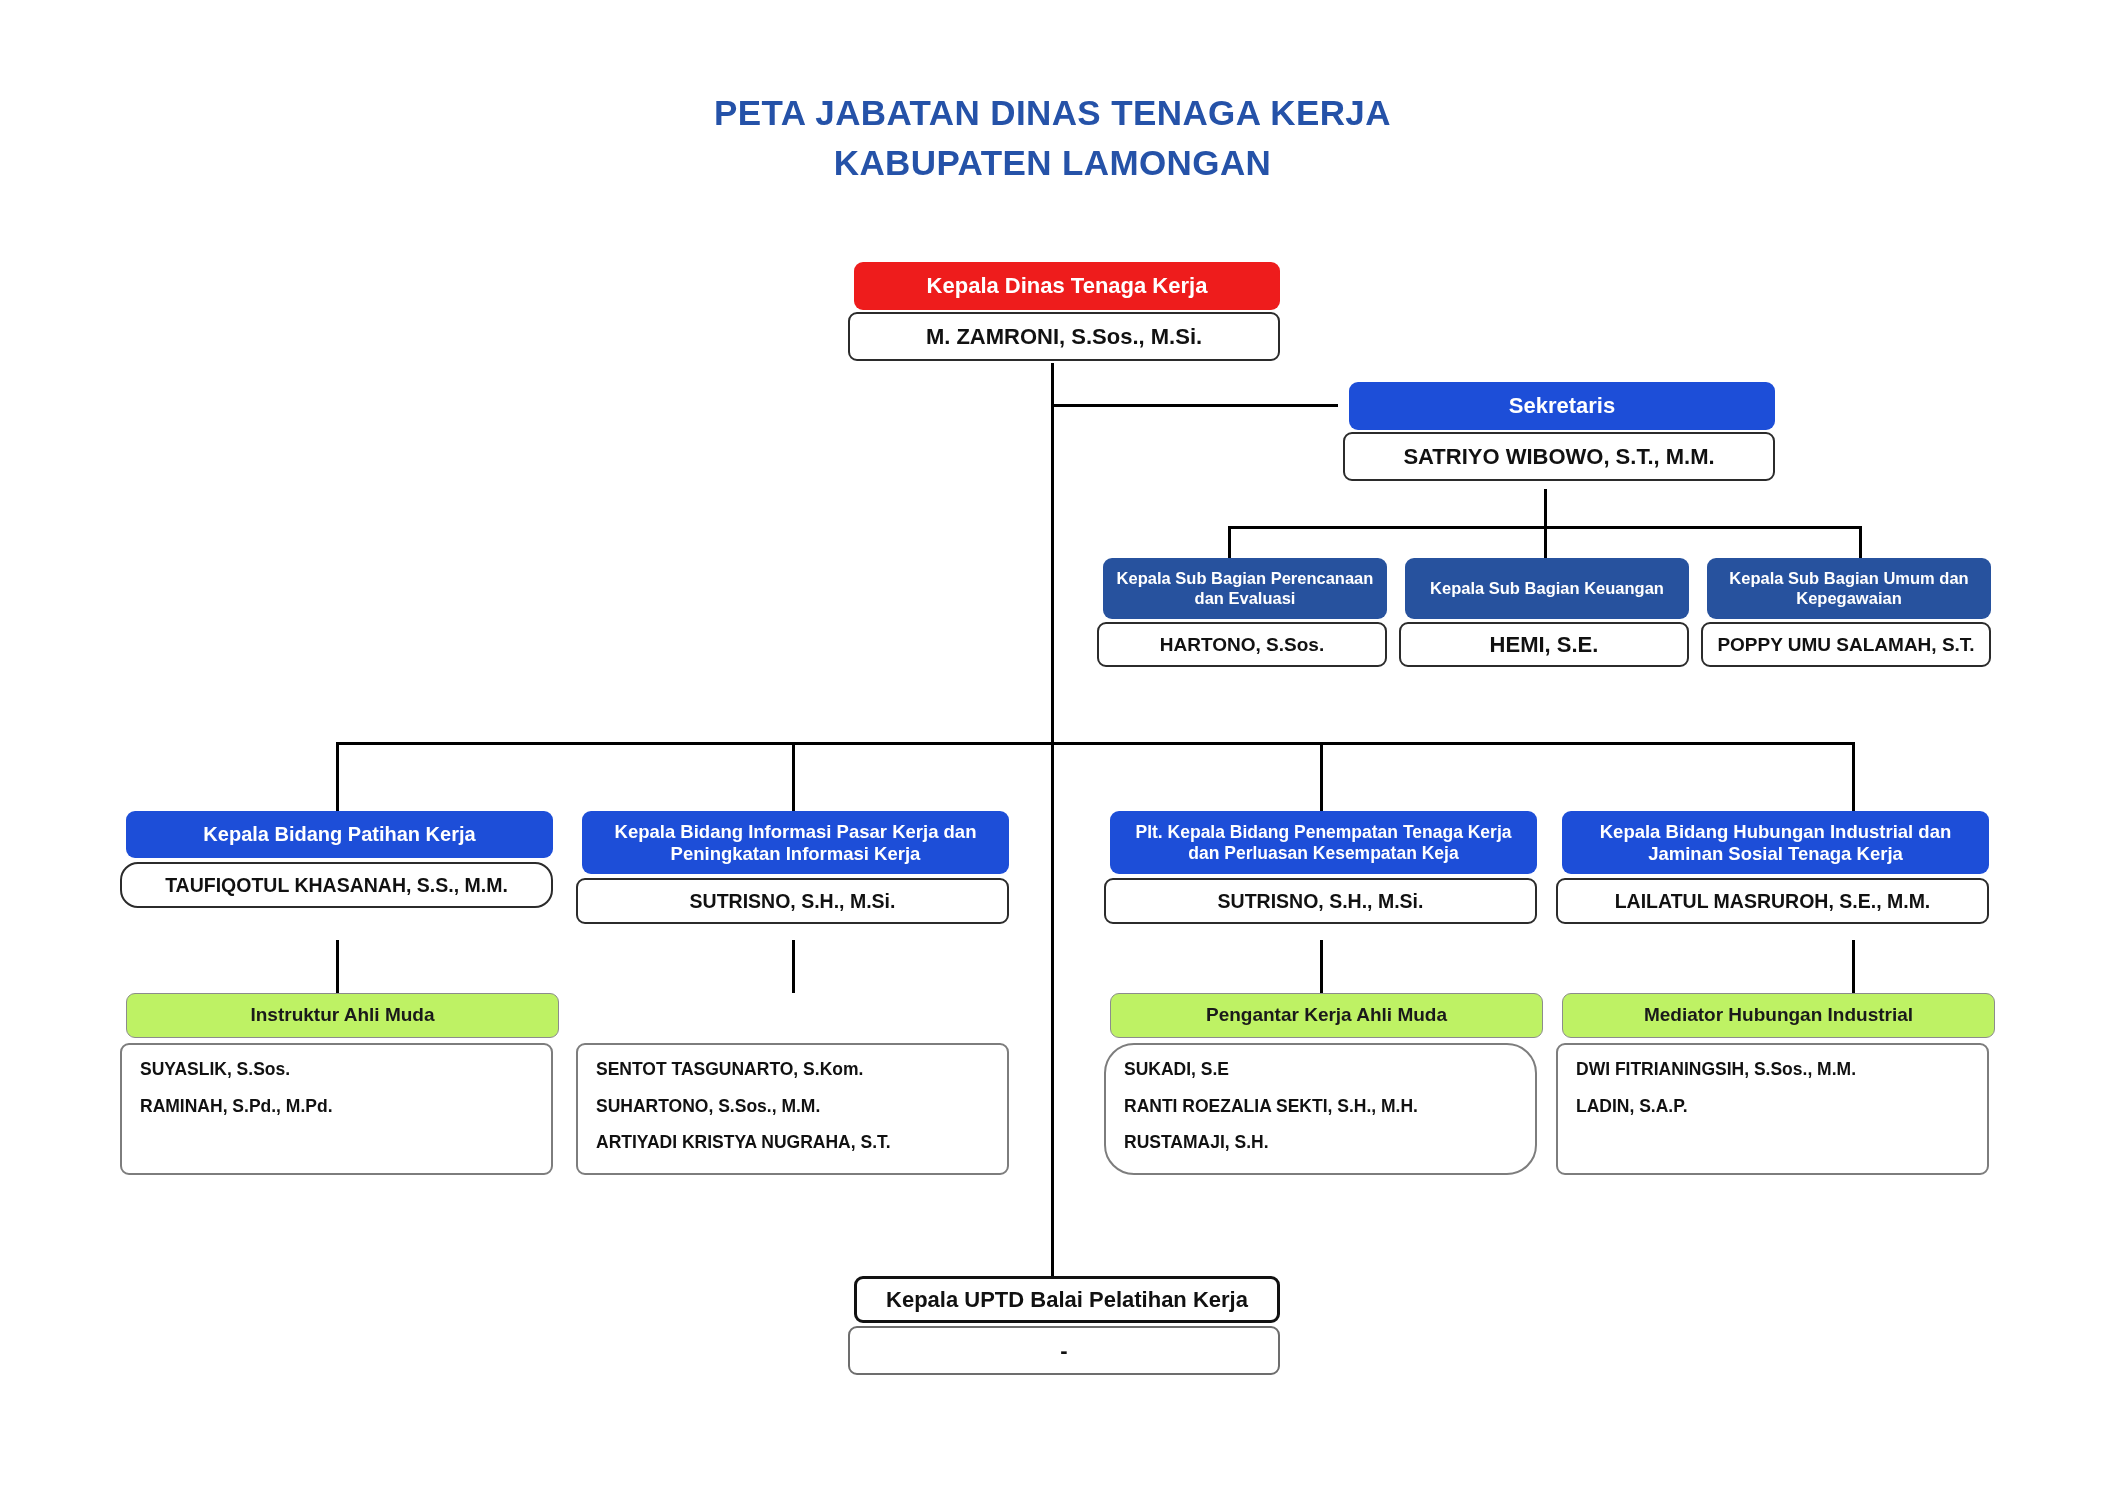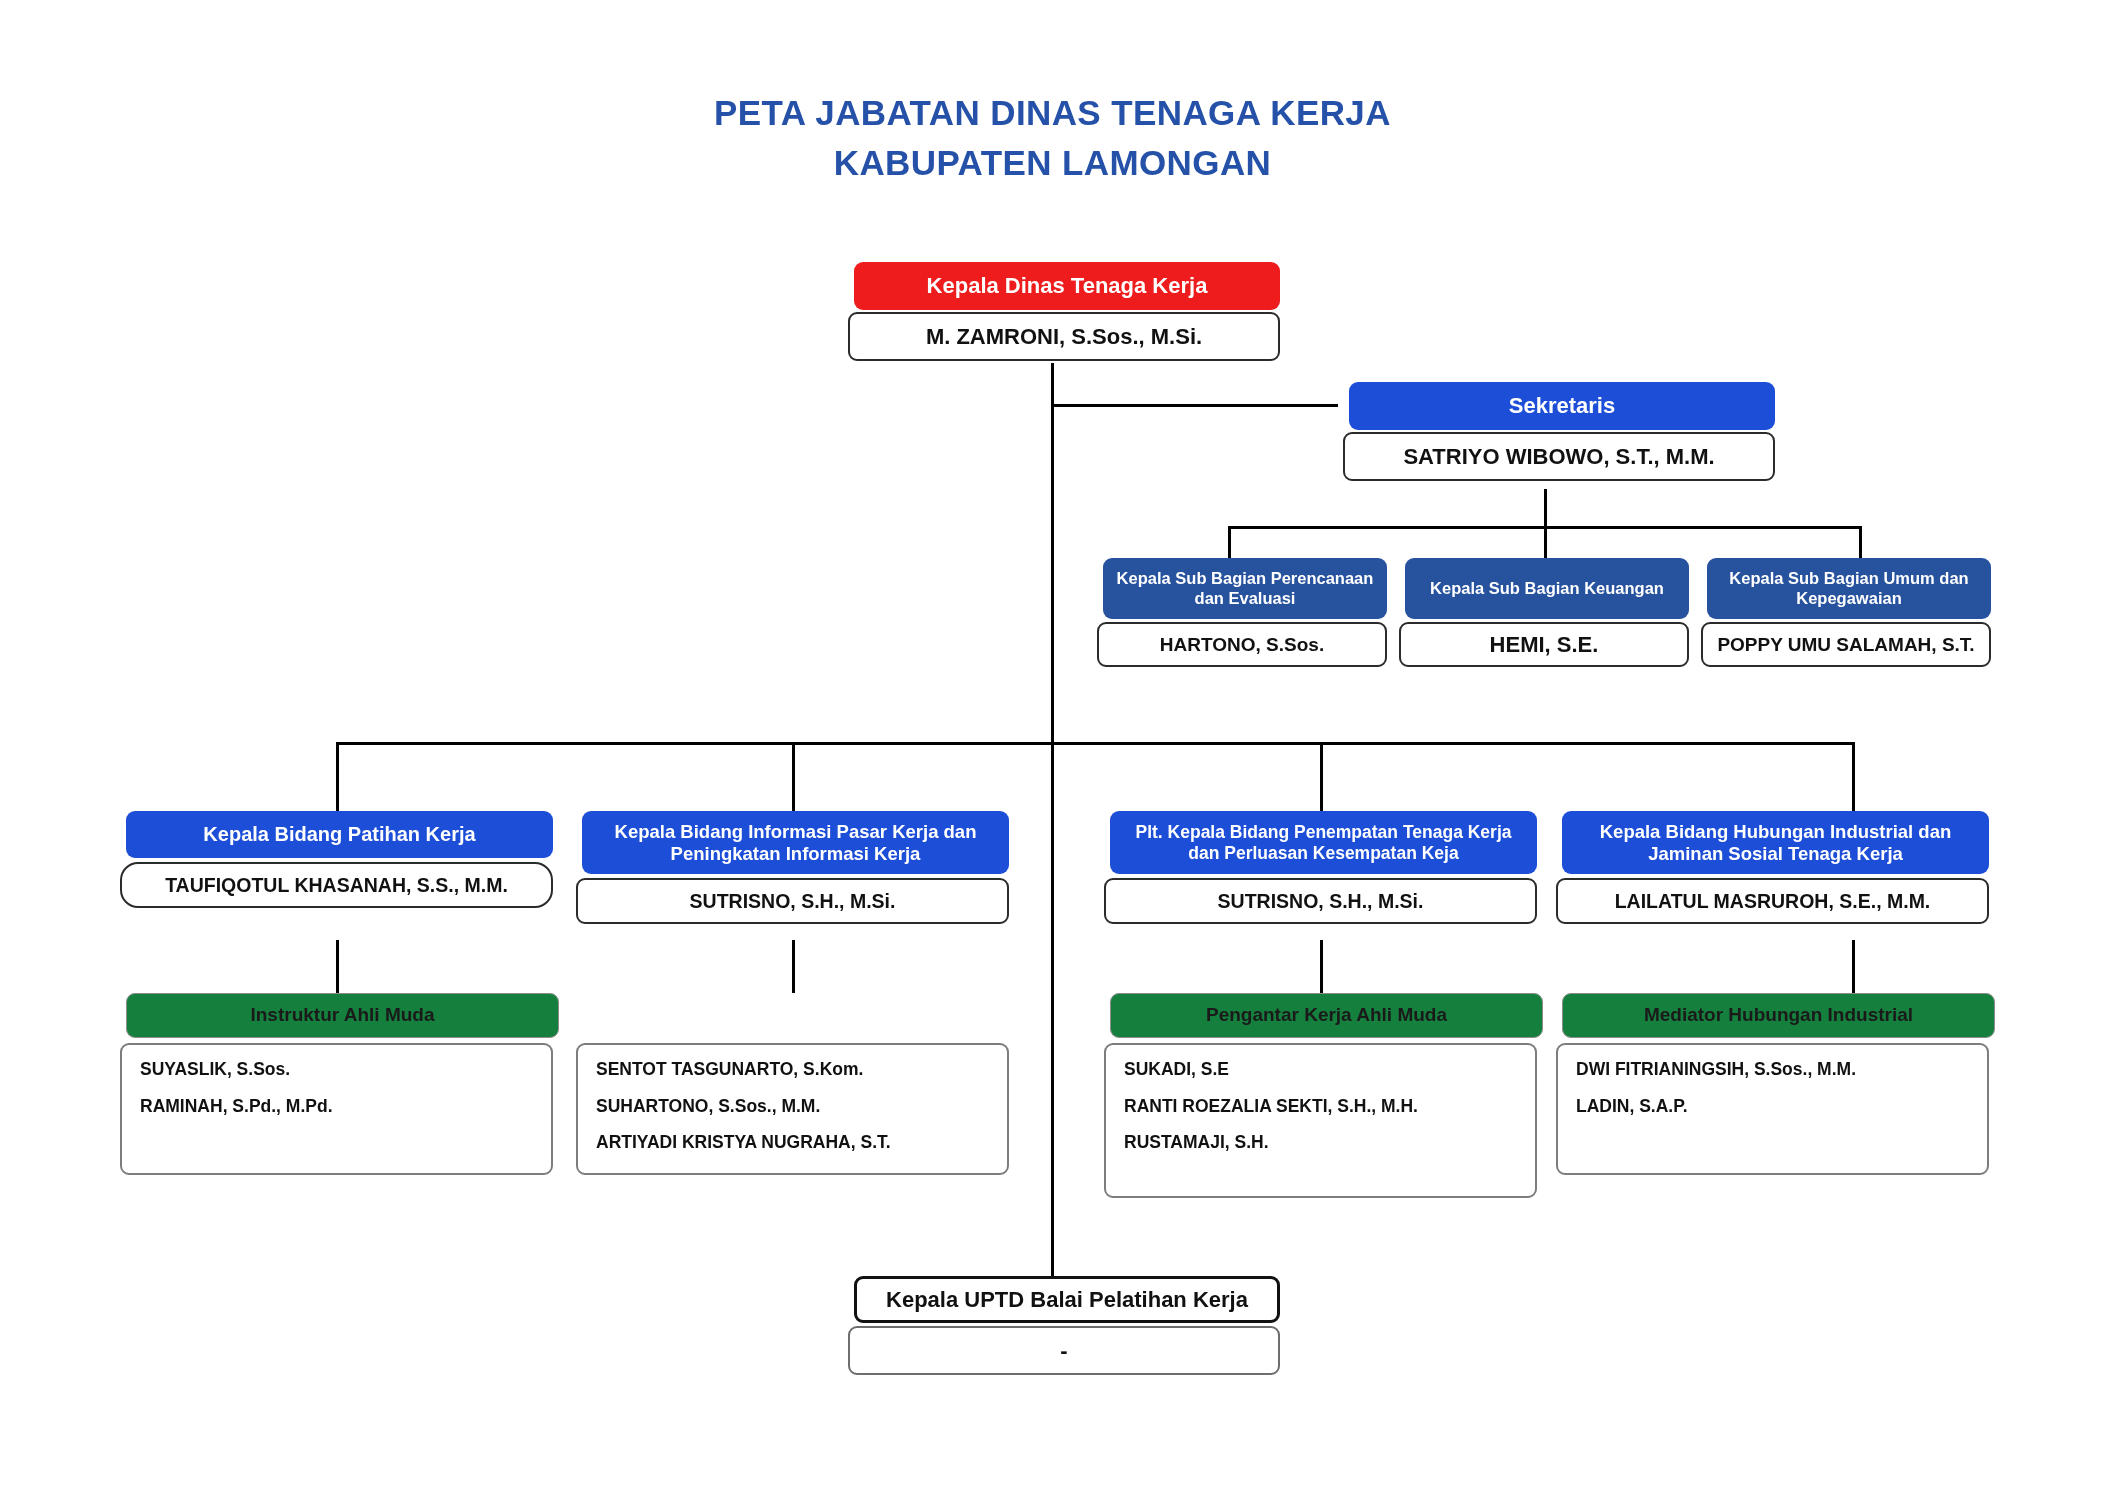--- a/index.html
+++ b/index.html
@@ -45,21 +45,21 @@
     color: #ffffff;
     font-weight: bold;
     line-height: 1.18;
     padding: 4px 8px;
     margin-left: 6px;
   }
   .hdr.red   { background: #ee1c1c; }
   .hdr.green { background: #1d4ed8; }
   .hdr.blue  { background: #27529e; }
   .hdr.gray  {
-    background: #15803d;
+    background: #bef264;
     color: #1a1a1a;
     border: 1.5px solid #8c8c8c;
   }
   .hdr.plain {
     background: #ffffff;
     color: #111111;
     border: 3px solid #111111;
   }
 
   .namebox {
@@ -167,21 +167,21 @@
     <div class="staff-line">SENTOT TASGUNARTO, S.Kom.</div>
     <div class="staff-line">SUHARTONO, S.Sos., M.M.</div>
     <div class="staff-line">ARTIYADI KRISTYA NUGRAHA, S.T.</div>
   </div>
 
   <div class="node" style="left:1104px; top:811px; width:433px;">
     <div class="hdr green" style="height:63px; font-size:17.5px;">Plt. Kepala Bidang Penempatan Tenaga Kerja dan Perluasan Kesempatan Keja</div>
     <div class="namebox" style="height:46px; font-size:19.5px; margin-top:4px;">SUTRISNO, S.H., M.Si.</div>
   </div>
   <div class="hdr gray node" style="left:1104px; top:993px; width:433px; height:45px; font-size:19px;">Pengantar Kerja Ahli Muda</div>
-  <div class="listbox node" style="left:1104px; top:1043px; width:433px; height:155px;">
+  <div class="listbox node" style="left:1104px; top:1043px; width:433px; height:132px;border-radius:30px;">
     <div class="staff-line">SUKADI, S.E</div>
     <div class="staff-line">RANTI ROEZALIA SEKTI, S.H., M.H.</div>
     <div class="staff-line">RUSTAMAJI, S.H.</div>
   </div>
 
   <div class="node" style="left:1556px; top:811px; width:433px;">
     <div class="hdr green" style="height:63px; font-size:18.5px;">Kepala Bidang Hubungan Industrial dan Jaminan Sosial Tenaga Kerja</div>
     <div class="namebox" style="height:46px; font-size:19.5px; margin-top:4px;">LAILATUL MASRUROH, S.E., M.M.</div>
   </div>
   <div class="hdr gray node" style="left:1556px; top:993px; width:433px; height:45px; font-size:19px;">Mediator Hubungan Industrial</div>

